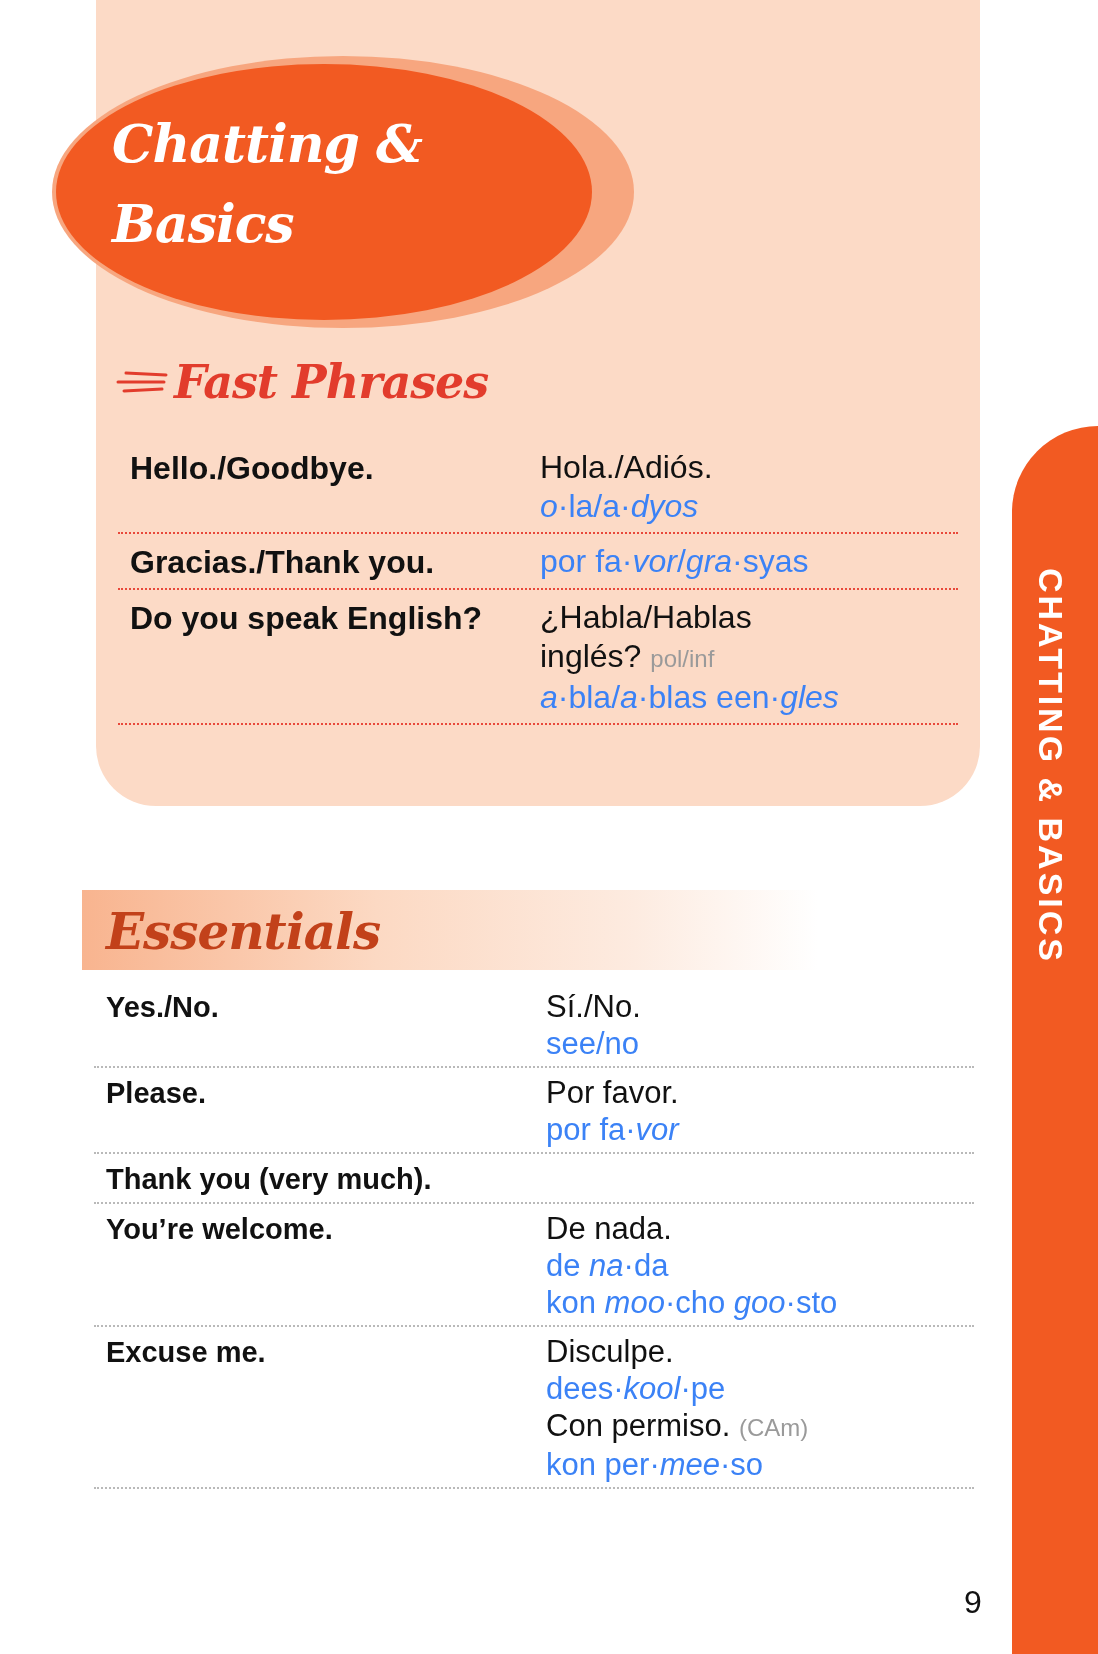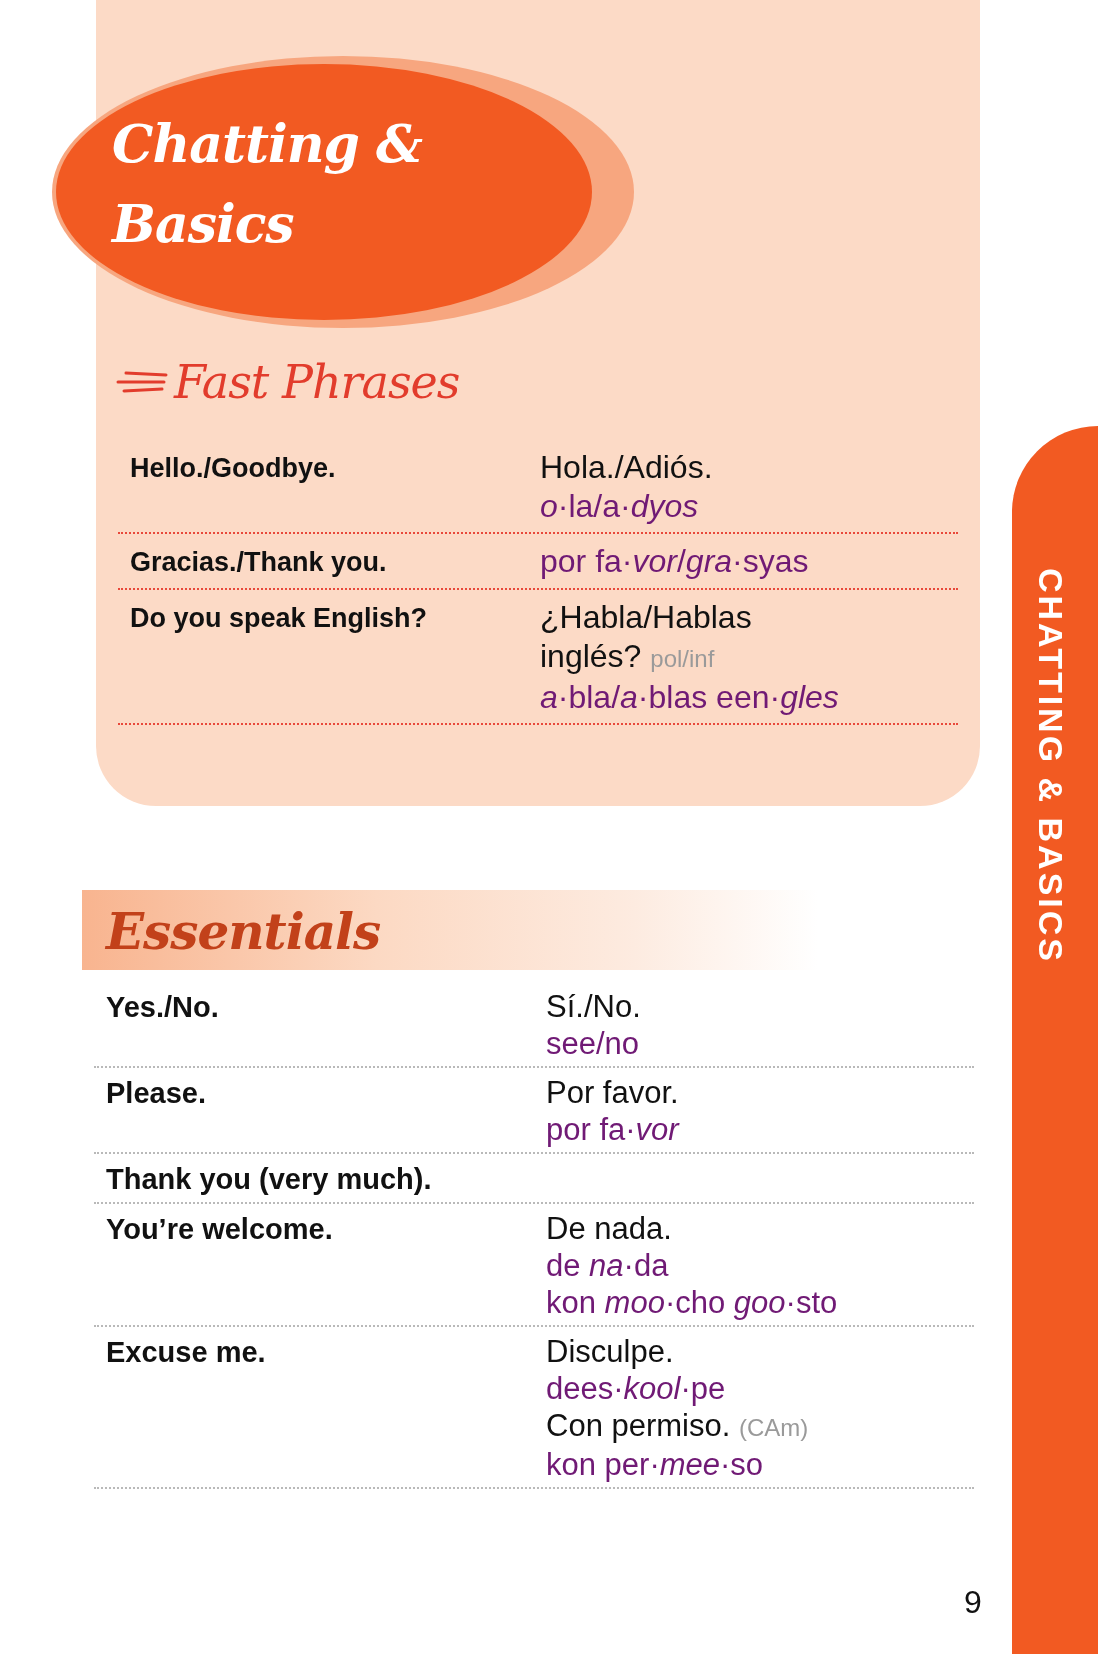--- a/index.html
+++ b/index.html
@@ -25,34 +25,34 @@
   .chapter-title {
     position:absolute; left:112px; top:104px; width:420px;
     color:#ffffff; font-family:"DejaVu Serif", serif; font-style:italic; font-weight:bold;
     font-size:52px; line-height:80px; letter-spacing:-1px;
   }
   .fast-header {
     position:absolute; left:116px; top:352px; height:60px; display:flex; align-items:center;
   }
   .speed-lines { width:52px; height:30px; margin-right:6px; }
   .fast-title {
-    color:#e23c2c; font-family:"DejaVu Serif", serif; font-style:italic; font-weight:normal;
+    color:#e23c2c; font-family:"DejaVu Serif", serif; font-style:italic; font-weight:bold;
     font-size:46px; letter-spacing:-1px;
   }
   .fp-table { position:absolute; left:118px; top:440px; width:840px; }
   .fp-row {
     display:flex; border-bottom:2px dotted #e8483a;
     padding:8px 0 6px 0;
   }
   .fp-en {
-    width:410px; padding-left:12px; font-weight:bold; font-size:27px; line-height:40px;
+    width:410px; padding-left:12px; font-weight:bold; font-size:32px; line-height:40px;
   }
   .fp-es { flex:1; font-size:32px; line-height:39px; }
   .es-text { color:#111; }
-  .pron { color:#701a75; }
+  .pron { color:#3b82f6; }
   .pron i { font-style:italic; }
   .tag-gray { color:#9a9a9a; font-weight:normal; font-size:24px; }
   .side-tab {
     position:absolute; left:1012px; top:426px; width:86px; height:1228px;
     background:#f25a22; border-top-left-radius:86px;
   }
   .side-tab-label {
     position:absolute; left:1030px; top:568px; width:40px; height:420px;
     writing-mode:vertical-rl; color:#ffffff; font-weight:bold; font-size:34px;
     letter-spacing:3px; font-family:"Liberation Sans", sans-serif;

